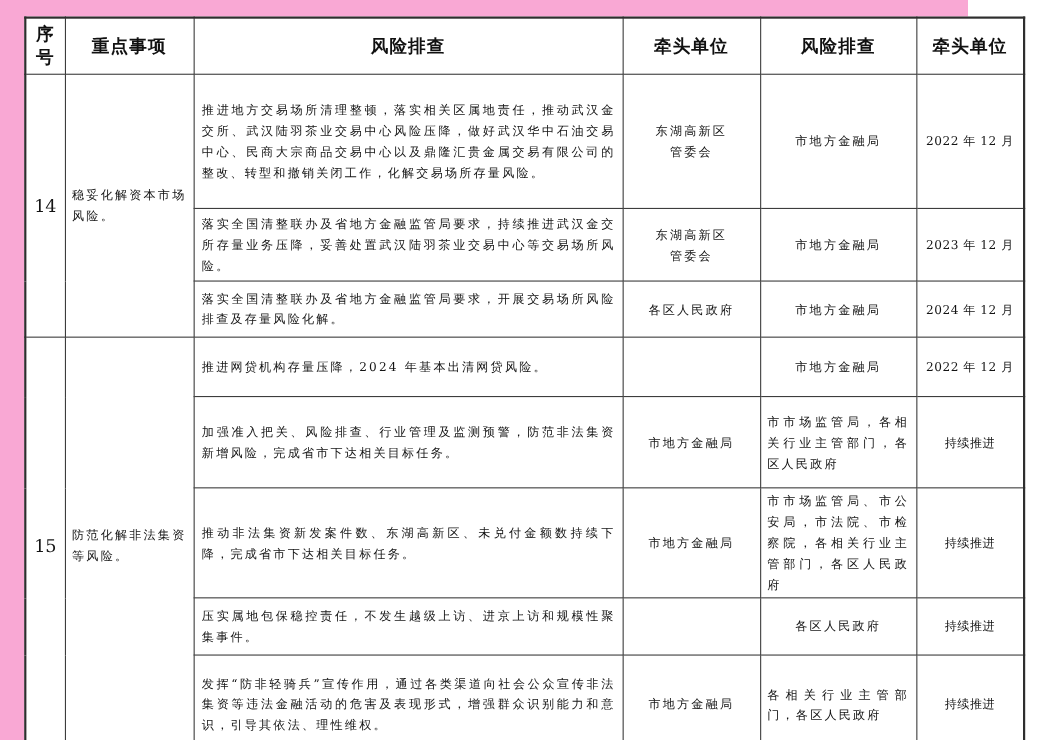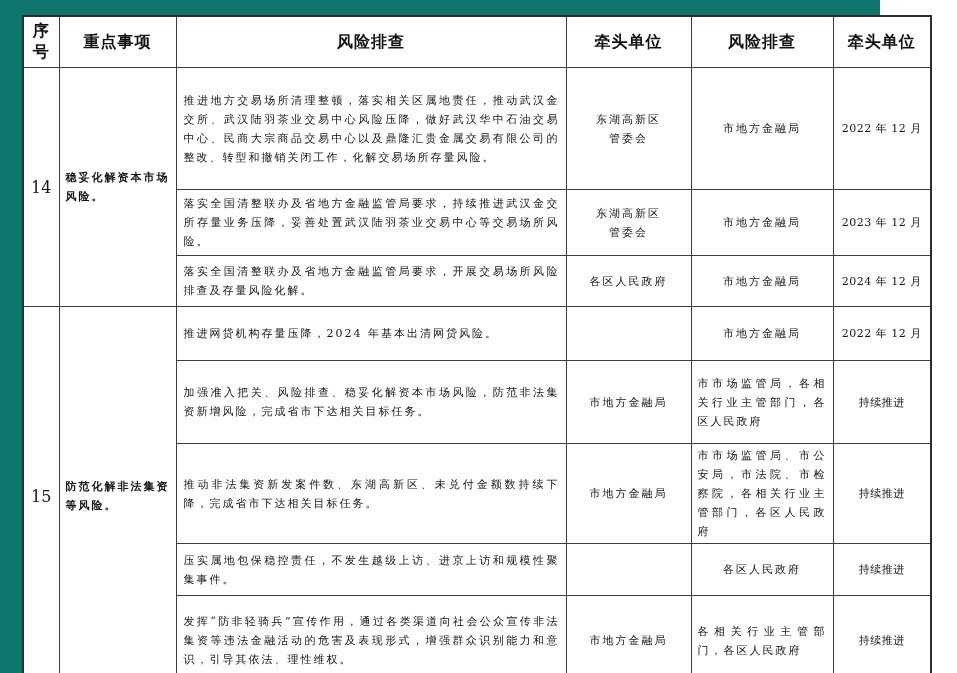--- a/index.html
+++ b/index.html
@@ -9,21 +9,21 @@
     width: 957px;
     height: 673px;
     overflow: hidden;
     font-family: "DejaVu Serif", "Liberation Serif", serif;
     color: #141414;
   }
   .sheet {
     position: relative;
     width: 880px;
     height: 673px;
-    background: #0f766e;
+    background: #f9a8d4;
   }
   table.plan {
     position: absolute;
     left: 22px;
     top: 15px;
     width: 908px;
     border-collapse: collapse;
     table-layout: fixed;
     background: #ffffff;
   }
@@ -62,21 +62,20 @@
   td.num {
     font-size: 16px;
     letter-spacing: 0;
     text-align: center;
   }
   td.item {
     text-align: justify;
     text-justify: inter-character;
     letter-spacing: 2px;
     padding: 2px 6px;
-    font-weight: bold;
   }
   td.lead {
     letter-spacing: 2px;
     white-space: pre-line;
   }
   td.resp {
     letter-spacing: 2px;
   }
   td.resp-justify {
     text-align: justify;
@@ -142,21 +141,21 @@
 
       <tr style="height:54px">
         <td class="c num" rowspan="5">15</td>
         <td class="item" rowspan="5">防范化解非法集资等风险。</td>
         <td class="task">推进网贷机构存量压降，2024 年基本出清网贷风险。</td>
         <td class="c lead"></td>
         <td class="c resp">市地方金融局</td>
         <td class="time">2022 年 12 月</td>
       </tr>
       <tr style="height:83px">
-        <td class="task">加强准入把关、风险排查、稳妥化解资本市场风险，防范非法集资新增风险，完成省市下达相关目标任务。</td>
+        <td class="task">加强准入把关、风险排查、行业管理及监测预警，防范非法集资新增风险，完成省市下达相关目标任务。</td>
         <td class="c lead">市地方金融局</td>
         <td class="resp-justify">市市场监管局，各相关行业主管部门，各区人民政府</td>
         <td class="time">持续推进</td>
       </tr>
       <tr style="height:98px">
         <td class="task">推动非法集资新发案件数、东湖高新区、未兑付金额数持续下降，完成省市下达相关目标任务。</td>
         <td class="c lead">市地方金融局</td>
         <td class="resp-justify">市市场监管局、市公安局，市法院、市检察院，各相关行业主管部门，各区人民政府</td>
         <td class="time">持续推进</td>
       </tr>

